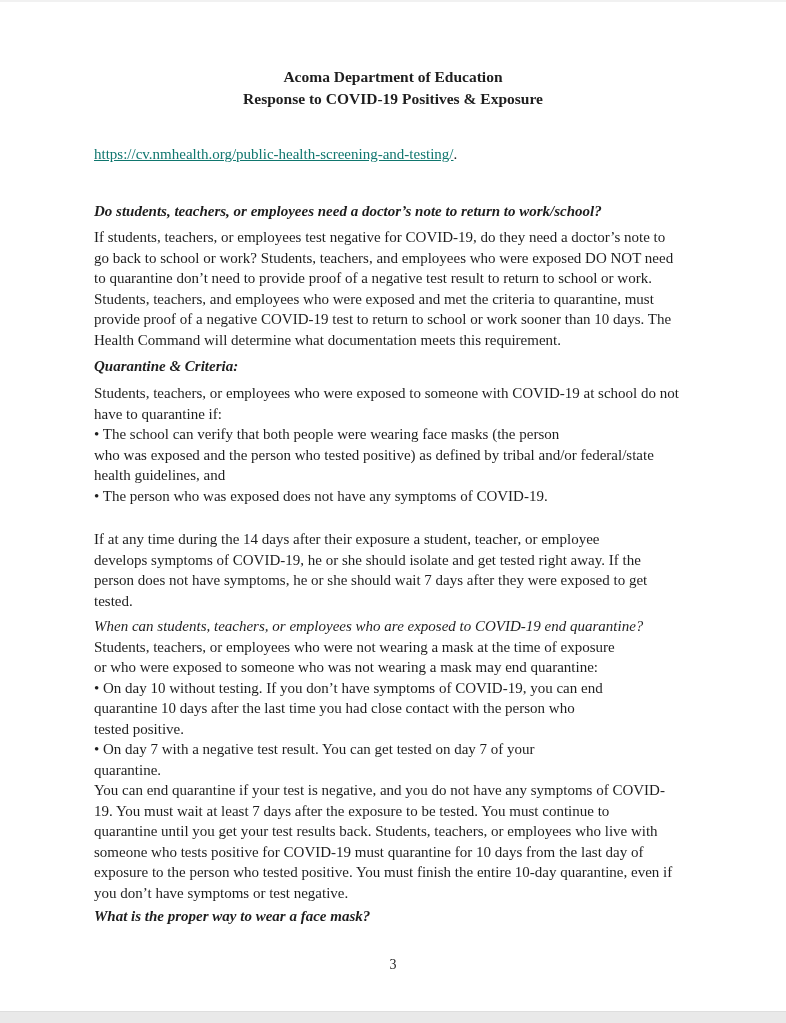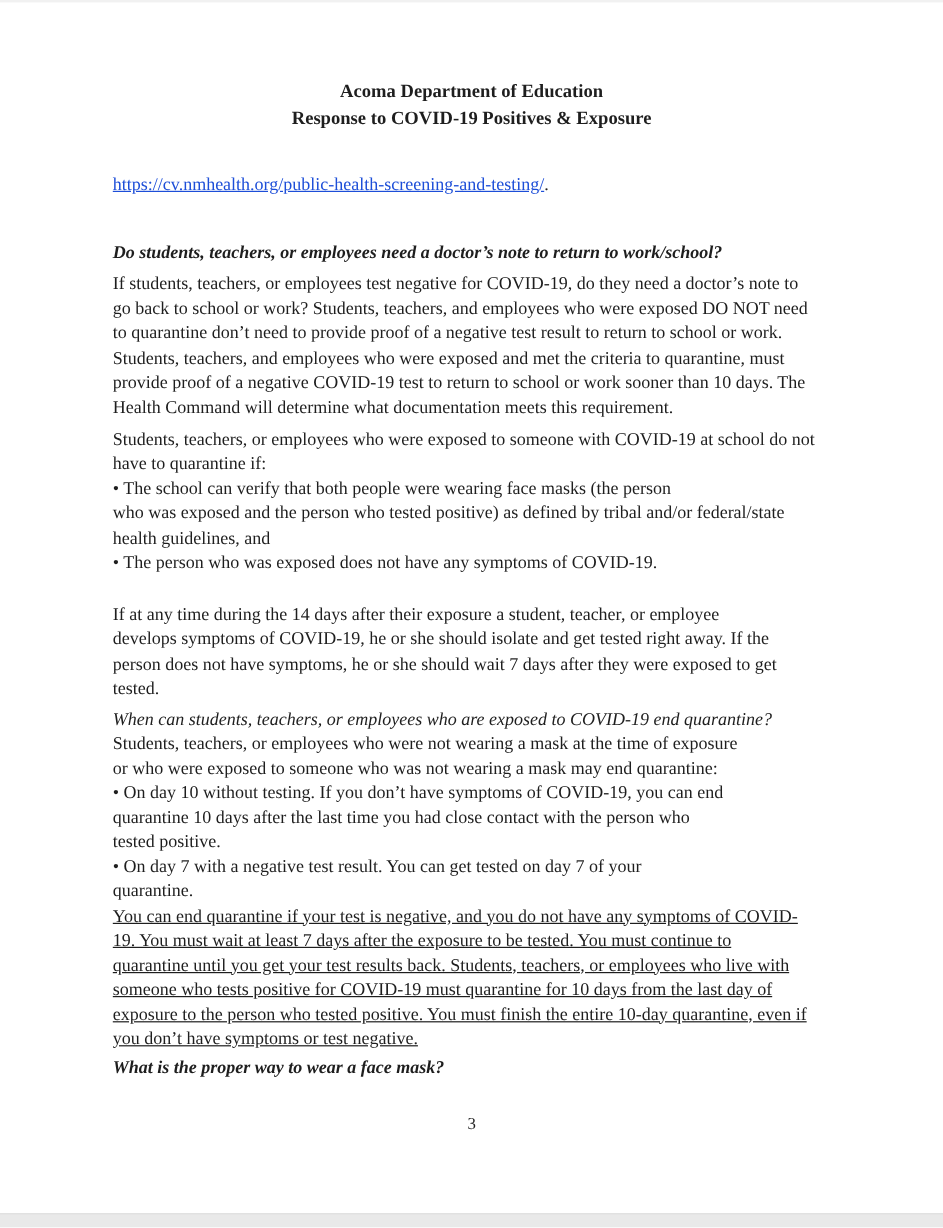--- a/index.html
+++ b/index.html
@@ -57,34 +57,33 @@
     margin-top: 6.5px;
   }
   .fourteen-day {
     margin-top: 23px;
   }
   .end-quarantine {
     margin-top: 5px;
   }
   .end-quarantine-rules {
     margin-top: 0px;
-    text-decoration: underline;
   }
   .mask-heading {
     margin-top: 3px;
   }
   .page-number {
     margin-top: 30px;
     text-align: center;
     font-size: 14px;
     
     margin-left: -24px;
   }
   a.doc-link {
-    color: #1d4ed8;
+    color: #0f766e;
     text-decoration: underline;
     cursor: pointer;
   }
   .bottom-strip {
     position: absolute;
     left: 0;
     bottom: 0;
     width: 100%;
     height: 11px;
     background: #e9e9e9;
@@ -108,20 +107,21 @@
 
   <p class="heading q1-heading">Do students, teachers, or employees need a doctor’s note to return to work/school?</p>
 
   <p class="para preline q1-body">If students, teachers, or employees test negative for COVID-19, do they need a doctor’s note to
 go back to school or work? Students, teachers, and employees who were exposed DO NOT need
 to quarantine don’t need to provide proof of a negative test result to return to school or work.
 Students, teachers, and employees who were exposed and met the criteria to quarantine, must
 provide proof of a negative COVID-19 test to return to school or work sooner than 10 days. The
 Health Command will determine what documentation meets this requirement.</p>
 
+  <p class="heading quarantine-heading">Quarantine &amp; Criteria:</p>
 
   <p class="para preline quarantine-body">Students, teachers, or employees who were exposed to someone with COVID-19 at school do not
 have to quarantine if:
 • The school can verify that both people were wearing face masks (the person
 who was exposed and the person who tested positive) as defined by tribal and/or federal/state
 health guidelines, and
 • The person who was exposed does not have any symptoms of COVID-19.</p>
 
   <p class="para preline fourteen-day">If at any time during the 14 days after their exposure a student, teacher, or employee
 develops symptoms of COVID-19, he or she should isolate and get tested right away. If the

